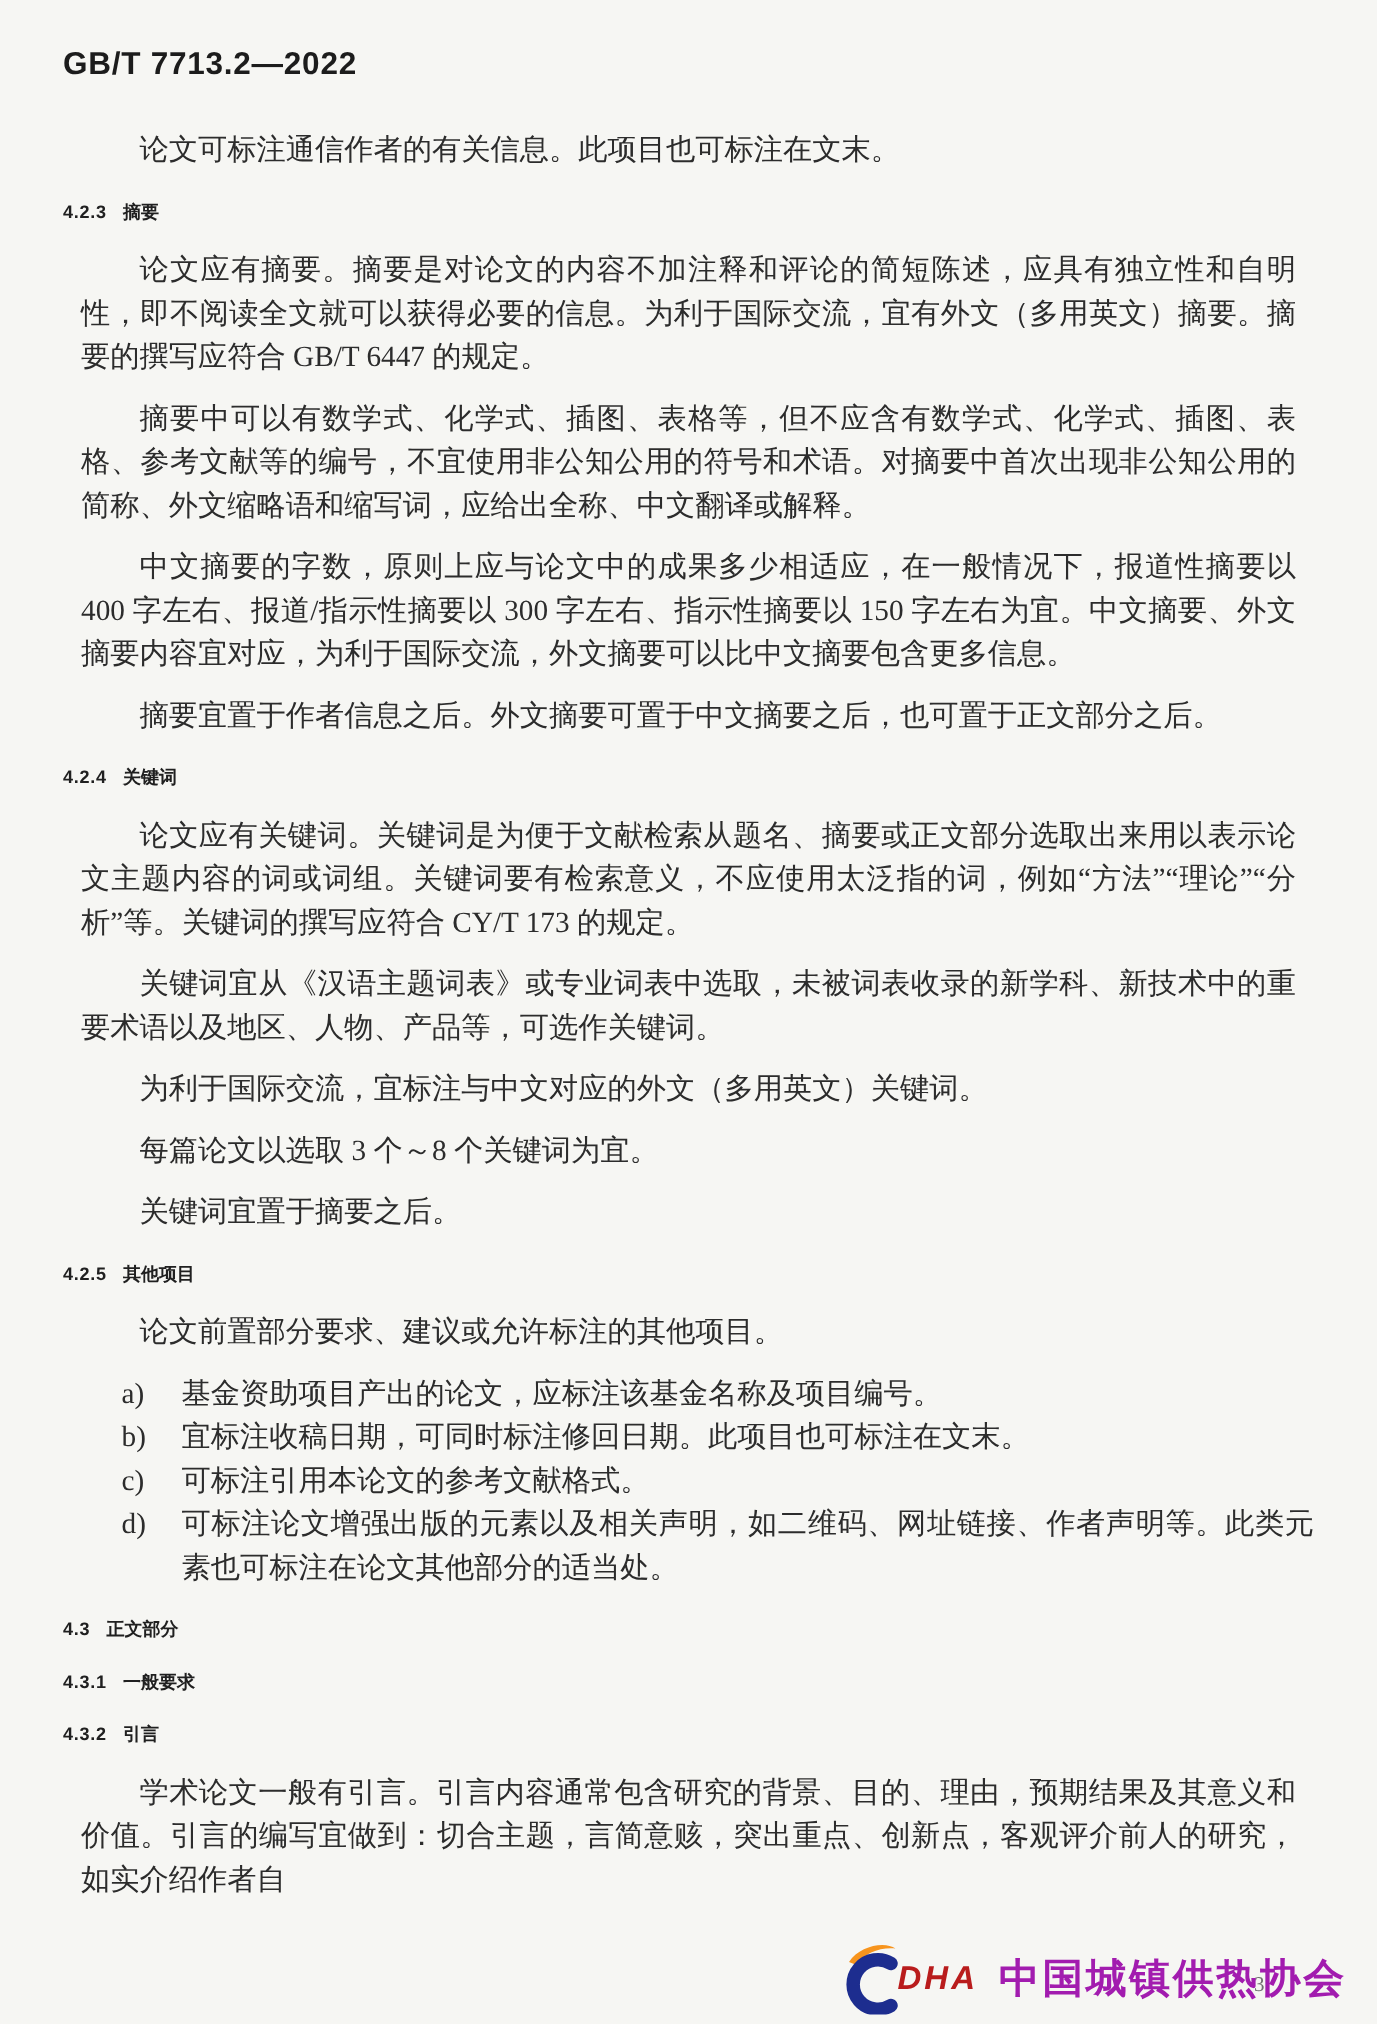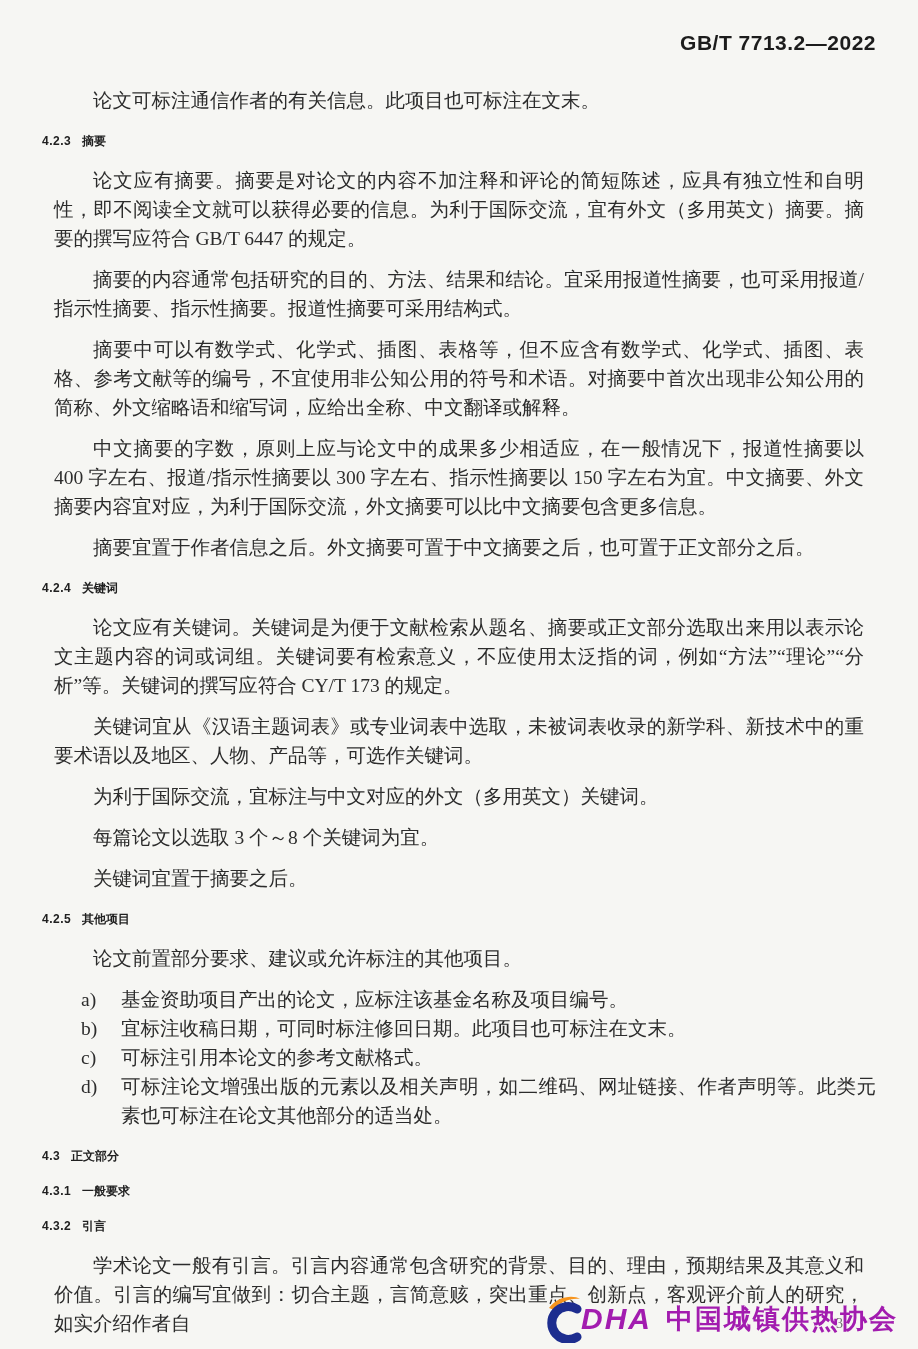--- a/index.html
+++ b/index.html
@@ -8,21 +8,21 @@
     background:#f6f6f3;
     position:relative;
     overflow:hidden;
     font-family:"Liberation Serif","DejaVu Serif",serif;
   }
   .doc {
     position:absolute; left:42px; top:0; width:834px;
   }
   .std-header {
     margin:31px 0 31px 0;
-    text-align:right;
+    text-align:left;
     font-family:"Liberation Sans","DejaVu Sans",sans-serif;
     font-weight:700;
     font-size:21px;
     letter-spacing:0.5px;
     color:#1c1c1c;
   }
   p.para {
     margin:12px;
     font-size:19.5px;
     line-height:29px;
@@ -54,22 +54,22 @@
   }
   .watermark {
     position:absolute; right:20px; bottom:6px;
     display:flex; align-items:center;
     z-index:2;
   }
   .logo-mark { position:relative; width:56px; height:48px; flex:0 0 auto; }
   .logo-dha {
     font-family:"Liberation Sans","DejaVu Sans",sans-serif;
     font-weight:700; font-style:italic;
-    font-size:30px; letter-spacing:2px;
-    color:#a21caf;
+    font-size:22px; letter-spacing:2px;
+    color:#b91c1c;
     margin-left:-8px;
   }
   .logo-name {
     font-family:"Liberation Sans","DejaVu Sans",sans-serif;
     font-weight:700;
     font-size:27px; letter-spacing:2px;
     color:#a21caf;
     margin-left:14px;
     white-space:nowrap;
   }
@@ -81,21 +81,20 @@
 
   <div class="std-header">GB/T 7713.2—2022</div>
 
   <p class="para">论文可标注通信作者的有关信息。此项目也可标注在文末。</p>
 
   <h2 class="heading">
     <span class="h-num">4.2.3</span><span class="h-title">摘要</span>
   </h2>
 
   <p class="para">论文应有摘要。摘要是对论文的内容不加注释和评论的简短陈述，应具有独立性和自明性，即不阅读全文就可以获得必要的信息。为利于国际交流，宜有外文（多用英文）摘要。摘要的撰写应符合 GB/T 6447 的规定。</p>
-  <p class="para">摘要的内容通常包括研究的目的、方法、结果和结论。宜采用报道性摘要，也可采用报道/指示性摘要、指示性摘要。报道性摘要可采用结构式。</p>
   <p class="para">摘要中可以有数学式、化学式、插图、表格等，但不应含有数学式、化学式、插图、表格、参考文献等的编号，不宜使用非公知公用的符号和术语。对摘要中首次出现非公知公用的简称、外文缩略语和缩写词，应给出全称、中文翻译或解释。</p>
   <p class="para">中文摘要的字数，原则上应与论文中的成果多少相适应，在一般情况下，报道性摘要以 400 字左右、报道/指示性摘要以 300 字左右、指示性摘要以 150 字左右为宜。中文摘要、外文摘要内容宜对应，为利于国际交流，外文摘要可以比中文摘要包含更多信息。</p>
   <p class="para">摘要宜置于作者信息之后。外文摘要可置于中文摘要之后，也可置于正文部分之后。</p>
 
   <h2 class="heading">
     <span class="h-num">4.2.4</span><span class="h-title">关键词</span>
   </h2>
 
   <p class="para">论文应有关键词。关键词是为便于文献检索从题名、摘要或正文部分选取出来用以表示论文主题内容的词或词组。关键词要有检索意义，不应使用太泛指的词，例如“方法”“理论”“分析”等。关键词的撰写应符合 CY/T 173 的规定。</p>
   <p class="para">关键词宜从《汉语主题词表》或专业词表中选取，未被词表收录的新学科、新技术中的重要术语以及地区、人物、产品等，可选作关键词。</p>

